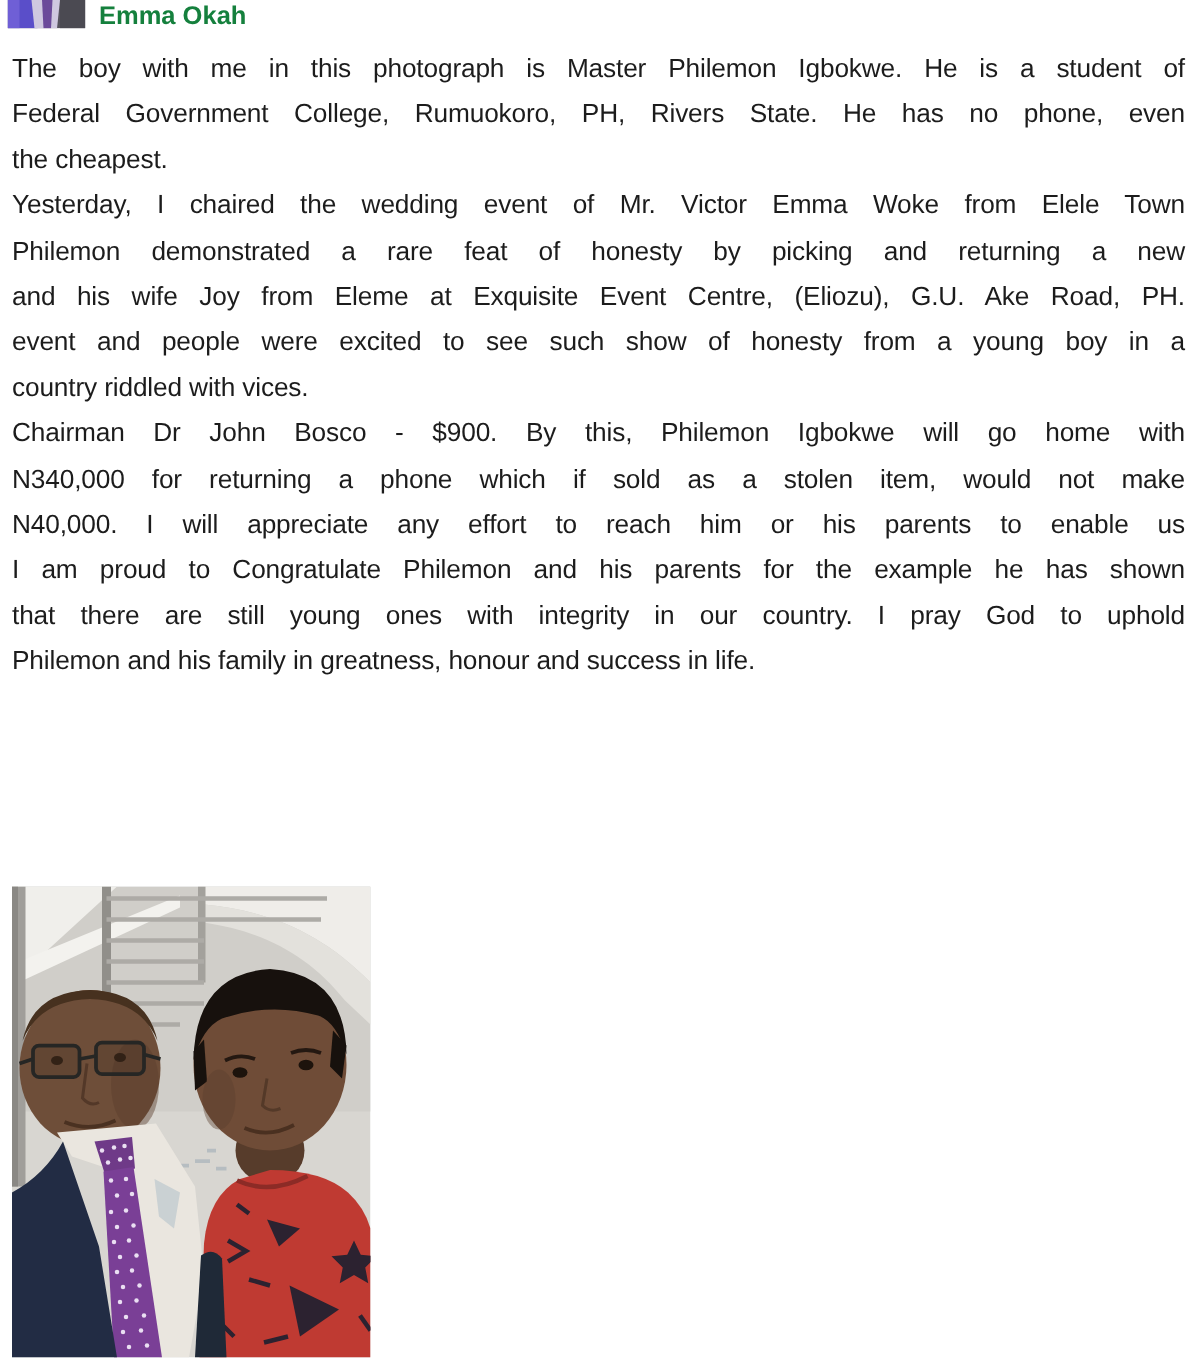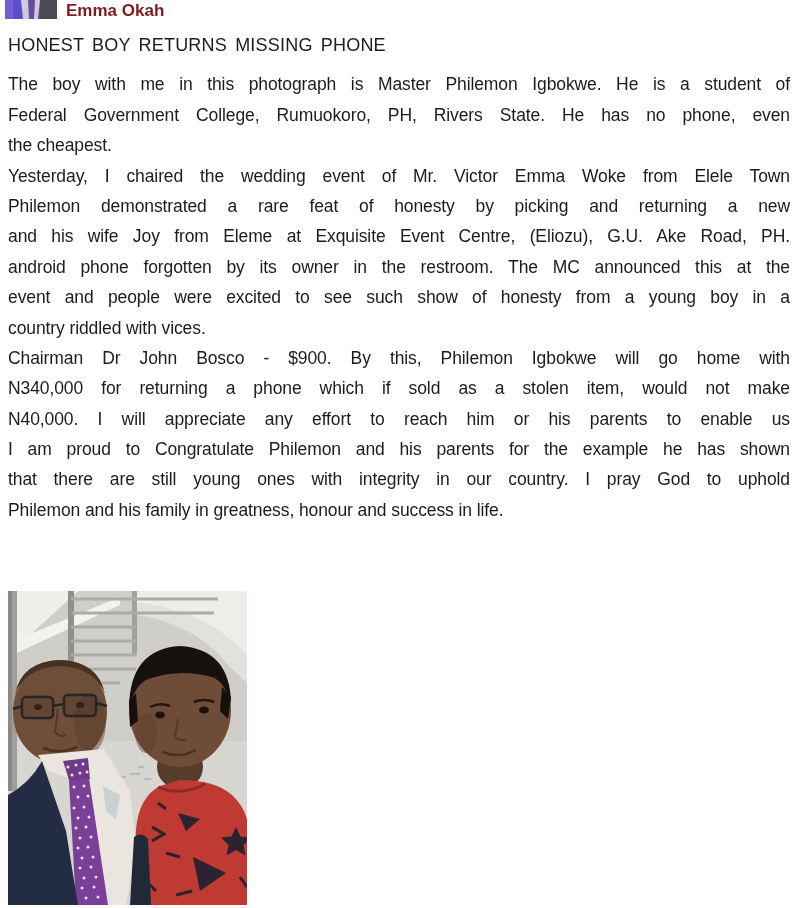--- a/index.html
+++ b/index.html
@@ -35,33 +35,31 @@
     <span class="avatar">
       <svg viewBox="0 0 52 19" preserveAspectRatio="none">
         <rect width="52" height="19" fill="#56545e"></rect>
         <rect x="0" y="0" width="20" height="19" fill="#5a4ec9"></rect>
         <rect x="0" y="0" width="8" height="19" fill="#6f5fd6"></rect>
         <polygon points="16,0 35,0 33,19 18,19" fill="#cfc8e0"></polygon>
         <polygon points="23,0 30,0 29,19 24,19" fill="#6b4a9a"></polygon>
         <rect x="35" y="0" width="17" height="19" fill="#4b4a52"></rect>
       </svg>
     </span>
-    <a class="author" href="#" style="color: #7f1d1d;">Emma Okah</a>
+    <a class="author" href="#" style="color: #15803d;">Emma Okah</a>
   </div>
 
   <div class="post-body" id="post-body">
-    <div class="post-title">HONEST BOY RETURNS MISSING PHONE</div>
 
   <div class="text-line">The boy with me in this photograph is Master Philemon Igbokwe. He is a student of</div>
       <div class="text-line">Federal Government College, Rumuokoro, PH, Rivers State. He has no phone, even</div>
       <div class="text-line last">the cheapest.</div>
       <div class="text-line">Yesterday, I chaired the wedding event of Mr. Victor Emma Woke from Elele Town</div>
       <div class="text-line">Philemon demonstrated a rare feat of honesty by picking and returning a new</div>
       <div class="text-line">and his wife Joy from Eleme at Exquisite Event Centre, (Eliozu), G.U. Ake Road, PH.</div>
-      <div class="text-line">android phone forgotten by its owner in the restroom. The MC announced this at the</div>
       <div class="text-line">event and people were excited to see such show of honesty from a young boy in a</div>
       <div class="text-line last">country riddled with vices.</div>
       <div class="text-line">Chairman Dr John Bosco - $900. By this, Philemon Igbokwe will go home with</div>
       <div class="text-line">N340,000 for returning a phone which if sold as a stolen item, would not make</div>
       <div class="text-line">N40,000. I will appreciate any effort to reach him or his parents to enable us</div>
       <div class="text-line">I am proud to Congratulate Philemon and his parents for the example he has shown</div>
       <div class="text-line">that there are still young ones with integrity in our country. I pray God to uphold</div>
       <div class="text-line last">Philemon and his family in greatness, honour and success in life.</div>
     </div>
 

